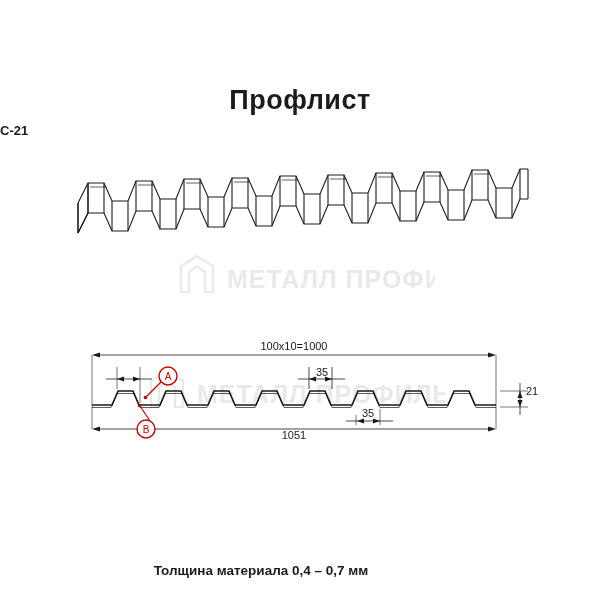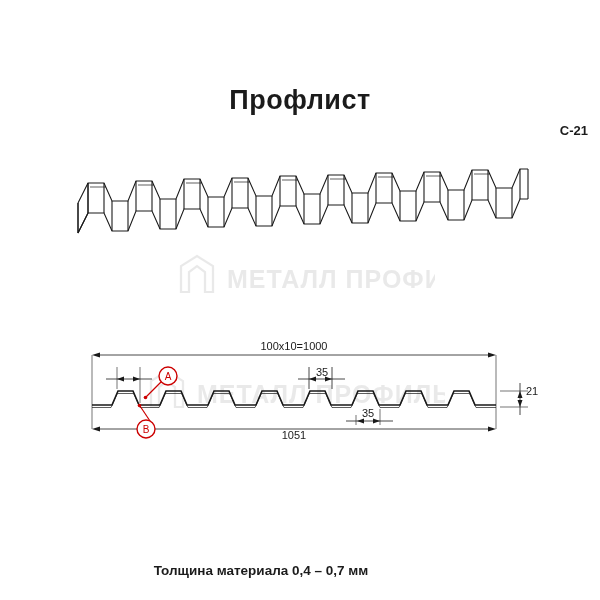--- a/index.html
+++ b/index.html
@@ -30,21 +30,21 @@
     font-size: 27px;
     font-weight: bold;
     letter-spacing: 0.5px;
     color: #1b1b1b;
   }
   .subtitle {
     position: absolute;
     top: 90px;
     left: 0;
     width: 588px;
-    text-align: right;
+    text-align: left;
     font-size: 13px;
     font-weight: bold;
     color: #1b1b1b;
   }
   .footer-note {
     position: absolute;
     top: 530px;
     left: 0;
     width: 522px;
     text-align: center;

